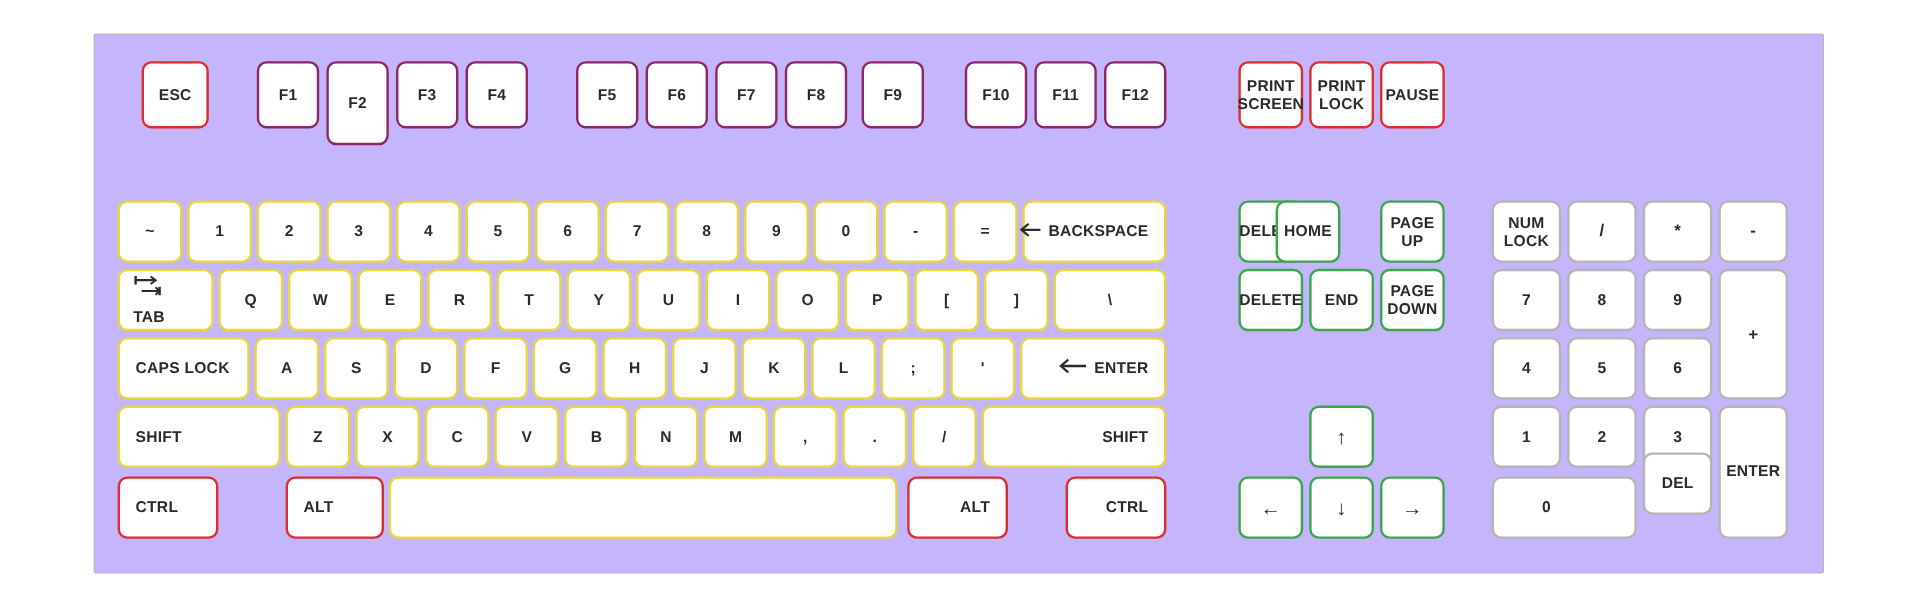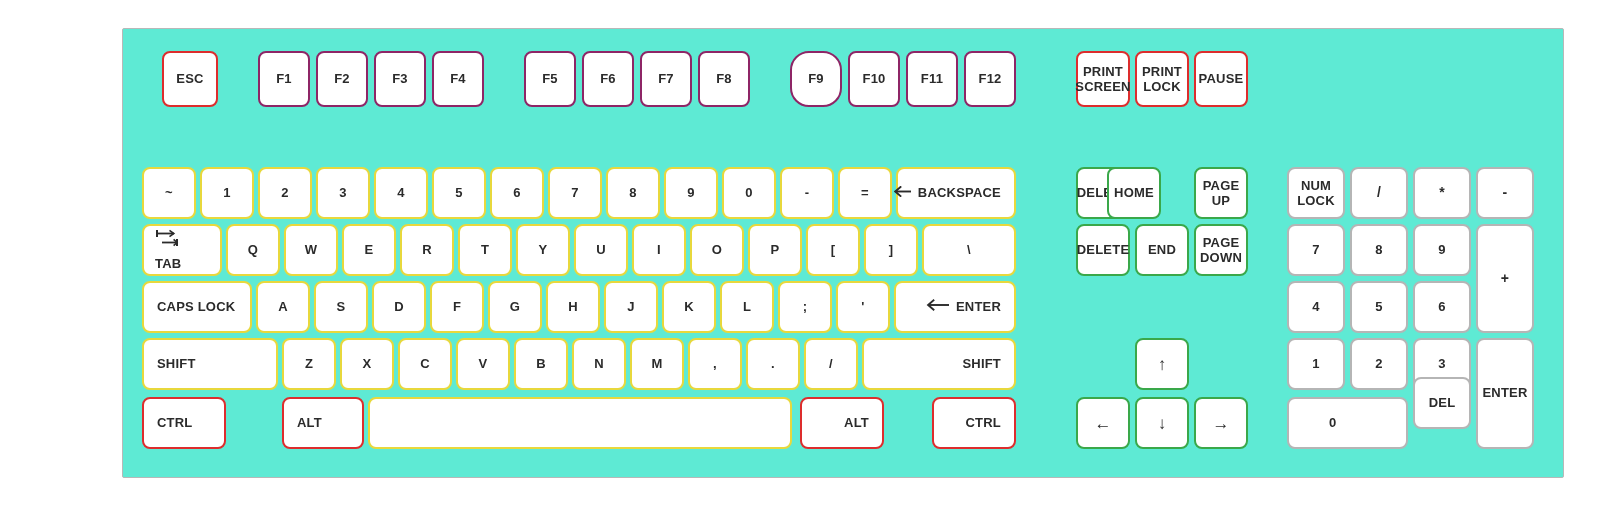--- a/index.html
+++ b/index.html
@@ -22,23 +22,22 @@
   }
 
   #keyboard-frame {
     position: absolute;
     left: 78px;
     top: 28px;
     width: 1442px;
     height: 450px;
     border: 1.5px solid #b8b8b8;
     border-radius: 2px;
-    background: #5eead4;
+    background: #c4b5fd;
     box-sizing: border-box;
-    margin-left: 44px;
   }
 
   .key {
     position: absolute;
     box-sizing: border-box;
     background: #ffffff;
     border-radius: 8px;
     border-width: 2.5px;
     border-style: solid;
     display: flex;
@@ -105,21 +104,21 @@
 <div id="keyboard-root">
   <div id="keyboard-frame">
 
     <div class="key k-red" style="left:39px; top:22px; width:56px; height:56px;">
       <span class="lbl">ESC</span>
     </div>
 
     <div class="key k-purple" style="left:135px; top:22px; width:52px; height:56px;text-align:center;">
       <span class="lbl">F1</span>
     </div>
-    <div class="key k-purple" style="left:193px; top:22px; width:52px; height:56px;">
+    <div class="key k-purple" style="left:193px; top:22px; width:52px; height:70px;">
       <span class="lbl">F2</span>
     </div>
     <div class="key k-purple" style="left:251px; top:22px; width:52px; height:56px;">
       <span class="lbl">F3</span>
     </div>
     <div class="key k-purple" style="left:309px; top:22px; width:52px; height:56px;">
       <span class="lbl">F4</span>
     </div>
 
     <div class="key k-purple" style="left:401px; top:22px; width:52px; height:56px;">
@@ -128,21 +127,21 @@
     <div class="key k-purple" style="left:459px; top:22px; width:52px; height:56px;">
       <span class="lbl">F6</span>
     </div>
     <div class="key k-purple" style="left:517px; top:22px; width:52px; height:56px;">
       <span class="lbl">F7</span>
     </div>
     <div class="key k-purple" style="left:575px; top:22px; width:52px; height:56px;">
       <span class="lbl">F8</span>
     </div>
 
-    <div class="key k-purple" style="left:667px; top:22px; width:52px; height:56px;border-radius:19px;">
+    <div class="key k-purple" style="left:639px; top:22px; width:52px; height:56px;">
       <span class="lbl">F9</span>
     </div>
     <div class="key k-purple" style="left:725px; top:22px; width:52px; height:56px;">
       <span class="lbl">F10</span>
     </div>
     <div class="key k-purple" style="left:783px; top:22px; width:52px; height:56px;">
       <span class="lbl">F11</span>
     </div>
     <div class="key k-purple" style="left:841px; top:22px; width:52px; height:56px;">
       <span class="lbl">F12</span>

